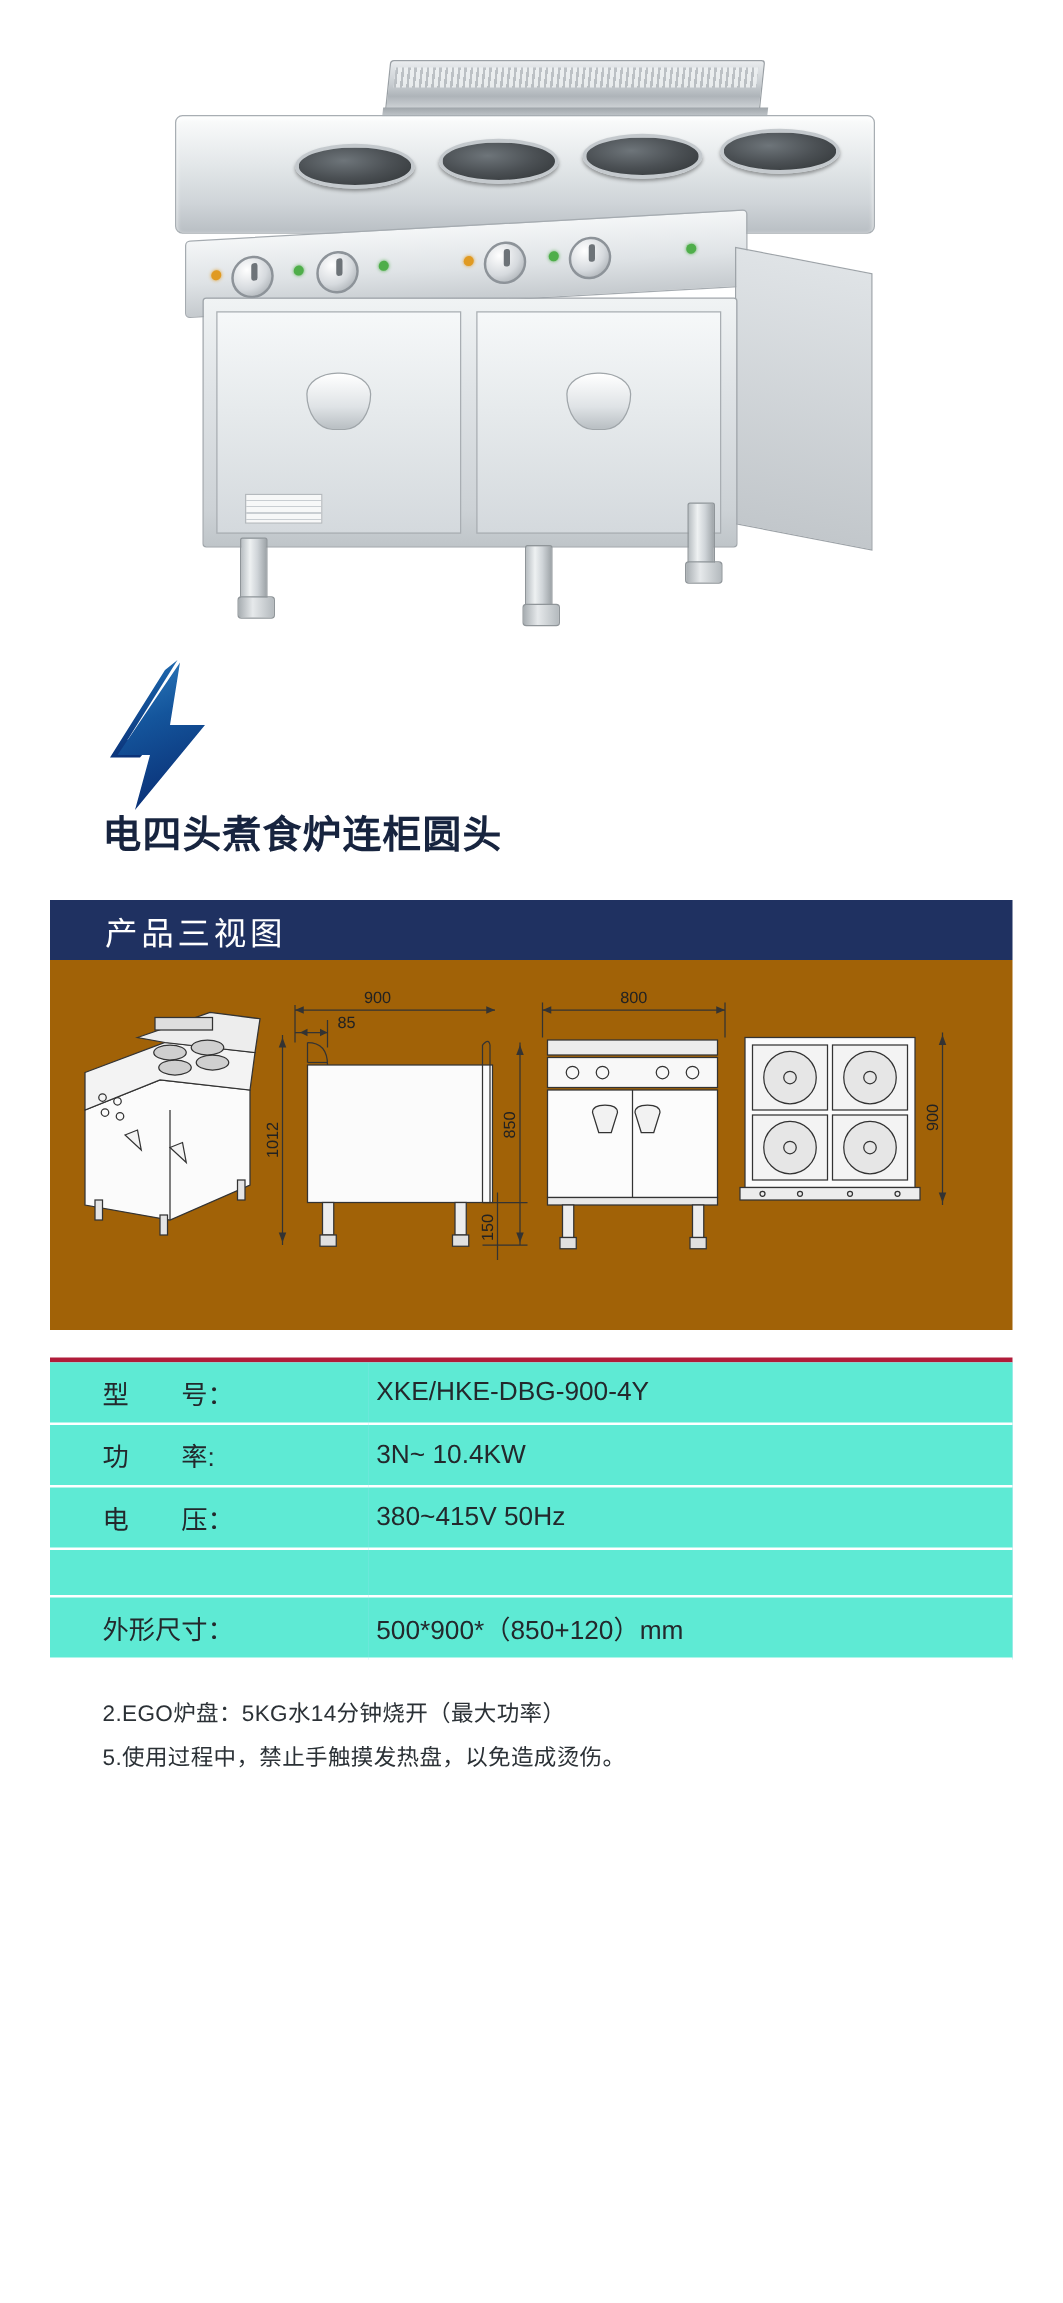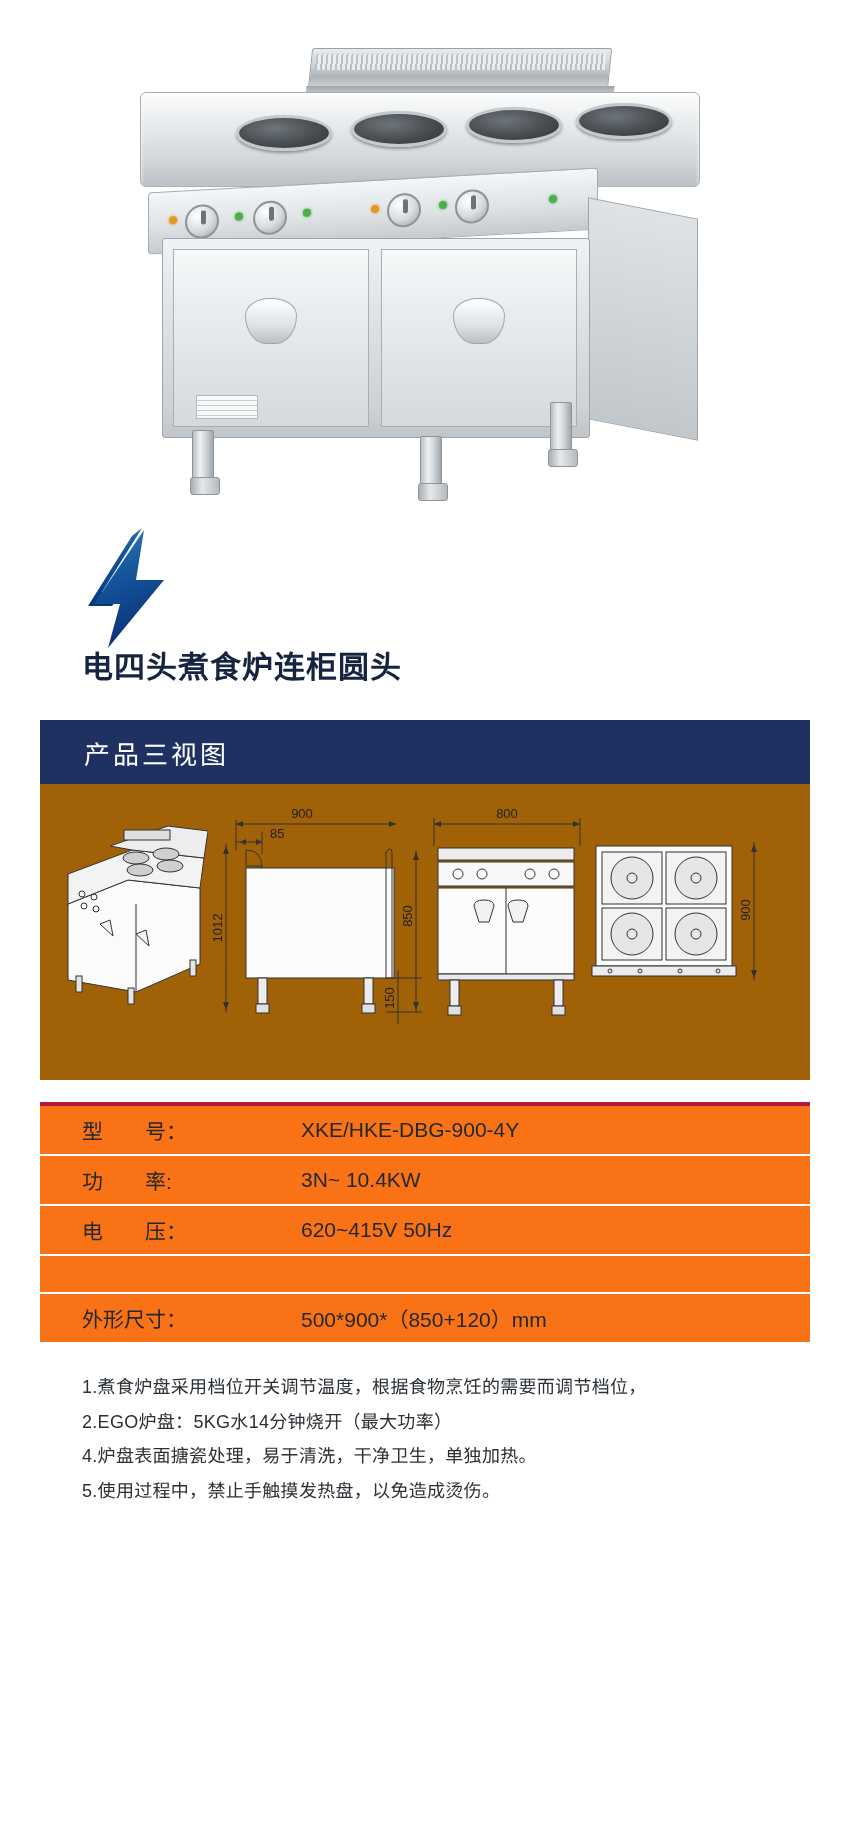--- a/index.html
+++ b/index.html
@@ -150,21 +150,21 @@
     font-size: 31px;
     font-weight: 700;
     color: #17243f;
     letter-spacing: 1px;
     white-space: nowrap;
   }
 
   
   .banner {
     margin: 0 40px;
-    height: 64px;
+    height: 48px;
     background: #1f3161;
     display: flex;
     align-items: center;
     padding-left: 44px;
   }
   .banner-text {
     color: #ffffff;
     font-size: 26px;
     letter-spacing: 3px;
   }
@@ -183,21 +183,21 @@
   .red-rule { height: 4px; background: #b01c3a; }
   .spec-heading {
     font-size: 28px;
     color: #1a1a1a;
     padding: 16px 0 14px 42px;
     letter-spacing: 2px;
   }
 
   
   .spec-table { width: 100%; border-collapse: collapse; background: #a8dcf5; }
-  .spec-table tr { background: #f97316; }
+  .spec-table tr { background: #5eead4; }
   .spec-table td {
     padding: 9px 0;
     font-size: 21px;
     color: #23282c;
     border-bottom: 2px solid #ffffff;
     vertical-align: middle;
   }
   .spec-table td.k { width: 255px; padding-left: 42px; white-space: pre; }
   .spec-table td.v { padding-left: 6px; }
   .spec-table tr.blank td { height: 38px; padding: 14px 0; }
@@ -410,32 +410,30 @@
       <tr>
         <td class="k">型　　号：</td>
         <td class="v">XKE/HKE-DBG-900-4Y</td>
       </tr>
       <tr>
         <td class="k">功　　率:</td>
         <td class="v">3N~  10.4KW</td>
       </tr>
       <tr>
         <td class="k">电　　压：</td>
-        <td class="v">620~415V  50Hz</td>
+        <td class="v">380~415V  50Hz</td>
       </tr>
       <tr class="blank">
         <td class="k"></td>
         <td class="v"></td>
       </tr>
       <tr>
         <td class="k">外形尺寸：</td>
         <td class="v">500*900*（850+120）mm</td>
       </tr>
     </tbody>
   </table>
 </div>
 
 <div class="features">
-  <div class="feature-line">1.煮食炉盘采用档位开关调节温度，根据食物烹饪的需要而调节档位，</div>
   <div class="feature-line">2.EGO炉盘：5KG水14分钟烧开（最大功率）</div>
-  <div class="feature-line">4.炉盘表面搪瓷处理，易于清洗，干净卫生，单独加热。</div>
   <div class="feature-line">5.使用过程中，禁止手触摸发热盘，以免造成烫伤。</div>
 </div>
 
 </body></html>

